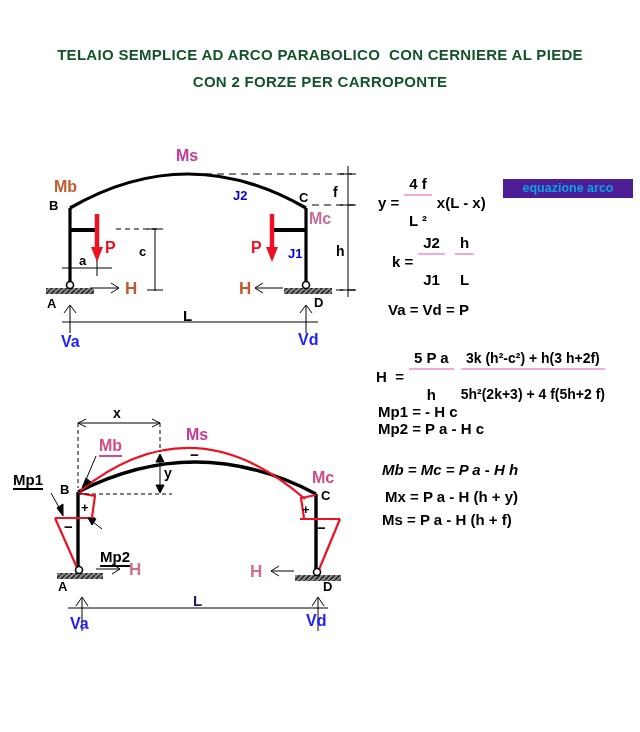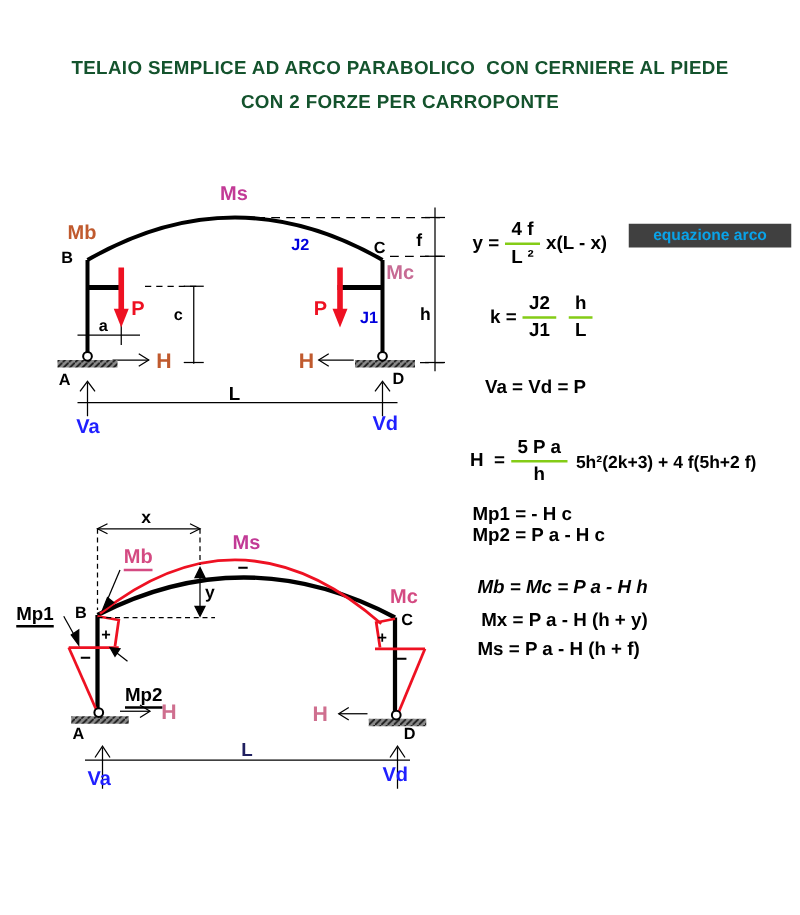--- a/index.html
+++ b/index.html
@@ -23,26 +23,26 @@
   .blu { color:#2020ff; }      
   .jbl { color:#0000dd; }      
   .navy { color:#202060; }
   .und { border-bottom:2px solid #000; padding-bottom:1px; }
   .undp { border-bottom:2px solid #d44a82; padding-bottom:1px; } .sz13 { font-size:13px; } .sz14 { font-size:14px; }
   .sz15 { font-size:15px; } .sz16 { font-size:16px; } .sz17 { font-size:17px; }
   
   .eq { position:absolute; display:flex; align-items:center; font-weight:bold;
         color:#000; white-space:pre; }
   .frac { display:inline-flex; flex-direction:column; align-items:center; margin:0 5px; }
-  .frac .num { border-bottom:2px solid #84cc16; padding:0 5px 2px 5px; }
-  .frac .den { padding-top:1px; }
+  .frac .num { border-bottom:2px solid #f9a8d4; padding:0 5px 2px 5px; }
+  .frac .den { padding-top:16px; }
   .note {
     position:absolute; left:503px; top:179px; width:130px; padding:2px 0;
     text-align:center; font-weight:bold; font-size:12.5px; line-height:15px;
-    color:#09a3e9; background:#404040;
+    color:#09a3e9; background:#4c1d95;
   }
 </style>
 </head>
 <body>
 
 <div class="canvas">
 
   <div class="ttl" style="top:46px;">TELAIO SEMPLICE AD ARCO PARABOLICO  CON CERNIERE AL PIEDE</div>
   <div class="ttl" style="top:73px;">CON 2 FORZE PER CARROPONTE</div>
 
@@ -214,20 +214,21 @@
     <span>Va = Vd = P</span>
   </div>
 
   <div class="eq sz15" style="left:376px; top:349px;">
     <span>H  =</span>
     <span class="frac">
       <span class="num">5 P a</span>
       <span class="den">h</span>
     </span>
     <span class="frac sz14" style="margin:0 2px;">
+      <span class="num">3k (h²-c²) + h(3 h+2f)</span>
       <span class="den">5h²(2k+3) + 4 f(5h+2 f)</span>
     </span>
   </div>
 
   <div class="eq sz15" style="left:378px; top:403px;">
     <span>Mp1 = - H c</span>
   </div>
   <div class="eq sz15" style="left:378px; top:420px;">
     <span>Mp2 = P a - H c</span>
   </div>
@@ -239,21 +240,21 @@
   </div>
   <div class="eq sz15" style="left:382px; top:511px;">
     <span>Ms = P a - H (h + f)</span>
   </div>
 
   <span class="lbl blk sz14" style="left:113px; top:406px;">x</span>
   <span class="lbl blk sz14" style="left:164px; top:466px;">y</span>
   <span class="lbl mag sz16" style="left:186px; top:427px;">Ms</span>
   <span class="lbl pnk sz16 undp" style="left:99px; top:438px;">Mb</span>
   <span class="lbl pnk sz16" style="left:312px; top:470px;">Mc</span>
-  <span class="lbl blk sz15 und" style="left:13px; top:484px;">Mp1</span>
+  <span class="lbl blk sz15 und" style="left:13px; top:472px;">Mp1</span>
   <span class="lbl blk sz15 und" style="left:100px; top:549px;">Mp2</span>
   <span class="lbl blk sz13" style="left:60px; top:483px;">B</span>
   <span class="lbl blk sz13" style="left:321px; top:489px;">C</span>
   <span class="lbl blk sz13" style="left:58px; top:580px;">A</span>
   <span class="lbl blk sz13" style="left:323px; top:580px;">D</span>
   <span class="lbl blk sz15" style="left:190px; top:447px;">−</span>
   <span class="lbl blk sz13" style="left:81px; top:501px;">+</span>
   <span class="lbl blk sz15" style="left:64px; top:519px;">−</span>
   <span class="lbl blk sz13" style="left:302px; top:503px;">+</span>
   <span class="lbl blk sz15" style="left:317px; top:520px;">−</span>

